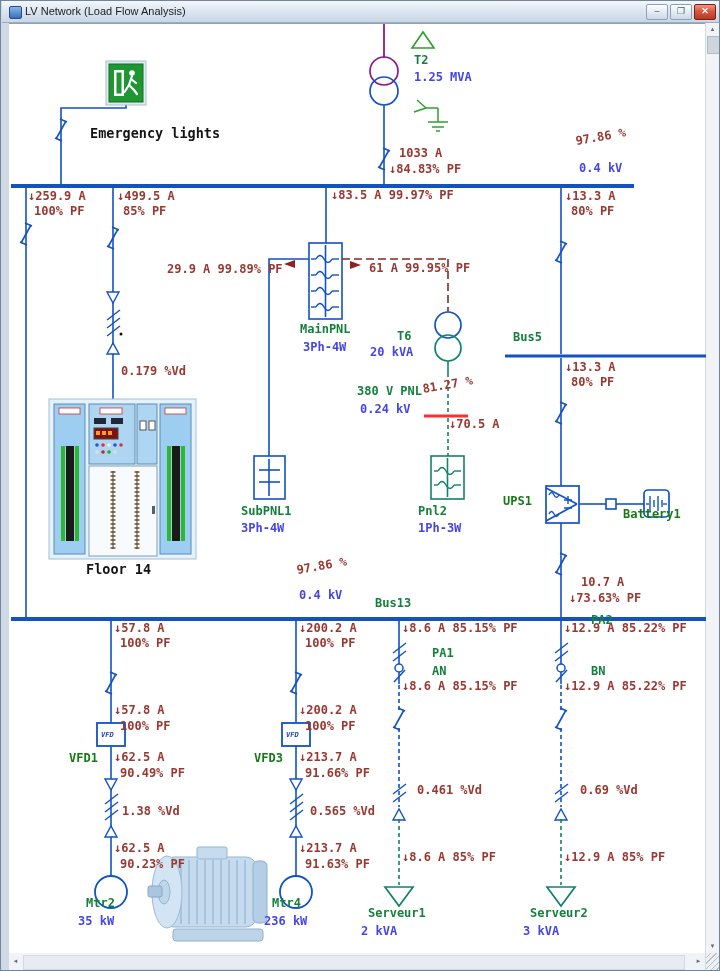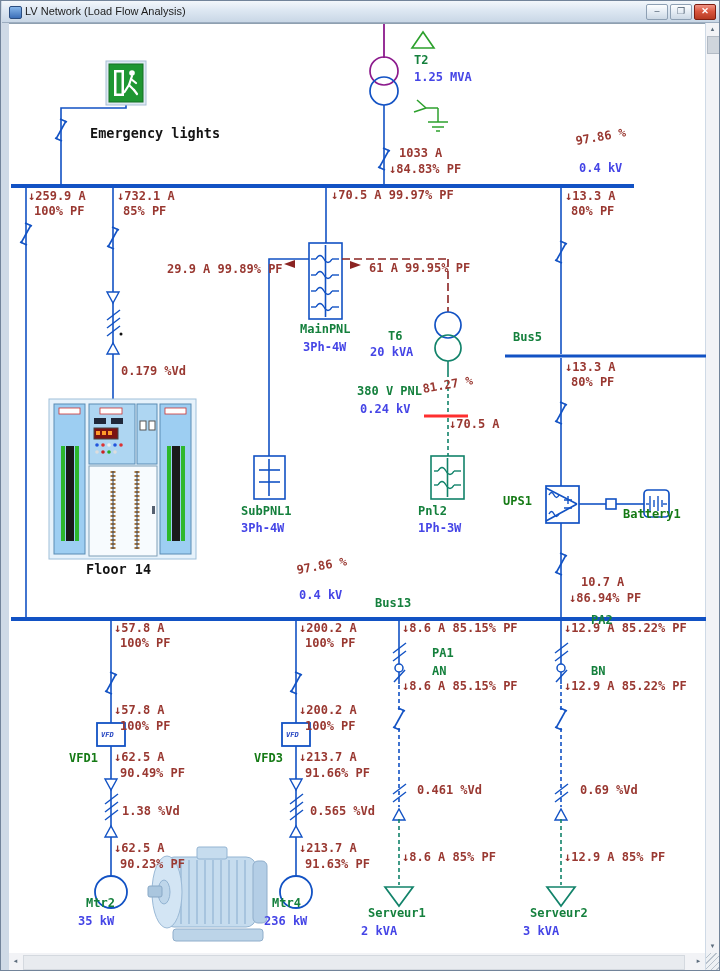--- a/index.html
+++ b/index.html
@@ -320,31 +320,31 @@
     <div class="lbl id" style="left:413px;top:53px">T2</div>
     <div class="lbl val" style="left:413px;top:70px">1.25 MVA</div>
     <div class="lbl res" style="left:398px;top:146px">1033 A</div>
     <div class="lbl res" style="left:388px;top:162px">↓84.83% PF</div>
     <div class="lbl res rot" style="left:576px;top:134px">97.86 %</div>
     <div class="lbl val" style="left:578px;top:161px">0.4 kV</div>
     <div class="lbl blk" style="left:89px;top:126px">Emergency lights</div>
 
     <div class="lbl res" style="left:27px;top:189px">↓259.9 A</div>
     <div class="lbl res" style="left:33px;top:204px">100% PF</div>
-    <div class="lbl res" style="left:116px;top:189px">↓732.1 A</div>
+    <div class="lbl res" style="left:116px;top:189px">↓499.5 A</div>
     <div class="lbl res" style="left:122px;top:204px">85% PF</div>
-    <div class="lbl res" style="left:330px;top:188px">↓70.5 A 99.97% PF</div>
+    <div class="lbl res" style="left:330px;top:188px">↓83.5 A 99.97% PF</div>
     <div class="lbl res" style="left:564px;top:189px">↓13.3 A</div>
     <div class="lbl res" style="left:570px;top:204px">80% PF</div>
 
     <div class="lbl res" style="left:166px;top:262px">29.9 A 99.89% PF</div>
     <div class="lbl res" style="left:368px;top:261px">61 A 99.95% PF</div>
     <div class="lbl id" style="left:299px;top:322px">MainPNL</div>
     <div class="lbl val" style="left:302px;top:340px">3Ph-4W</div>
-    <div class="lbl id" style="left:387px;top:329px">T6</div>
+    <div class="lbl id" style="left:396px;top:329px">T6</div>
     <div class="lbl val" style="left:369px;top:345px">20 kVA</div>
     <div class="lbl res" style="left:120px;top:364px">0.179 %Vd</div>
 
     <div class="lbl id" style="left:356px;top:384px">380 V PNL</div>
     <div class="lbl val" style="left:359px;top:402px">0.24 kV</div>
     <div class="lbl res rot" style="left:423px;top:382px">81.27 %</div>
     <div class="lbl res" style="left:448px;top:417px">↓70.5 A</div>
 
     <div class="lbl id" style="left:512px;top:330px">Bus5</div>
     <div class="lbl res" style="left:564px;top:360px">↓13.3 A</div>
@@ -352,21 +352,21 @@
 
     <div class="lbl id" style="left:240px;top:504px">SubPNL1</div>
     <div class="lbl val" style="left:240px;top:521px">3Ph-4W</div>
     <div class="lbl id" style="left:417px;top:504px">Pnl2</div>
     <div class="lbl val" style="left:417px;top:521px">1Ph-3W</div>
 
     <div class="lbl grn" style="left:502px;top:494px">UPS1</div>
     <div class="lbl grn" style="left:622px;top:507px">Battery1</div>
     <div class="lbl blk" style="left:85px;top:562px">Floor 14</div>
     <div class="lbl res" style="left:580px;top:575px">10.7 A</div>
-    <div class="lbl res" style="left:568px;top:591px">↓86.94% PF</div>
+    <div class="lbl res" style="left:568px;top:591px">↓73.63% PF</div>
 
     <div class="lbl res rot" style="left:297px;top:563px">97.86 %</div>
     <div class="lbl val" style="left:298px;top:588px">0.4 kV</div>
     <div class="lbl id" style="left:374px;top:596px">Bus13</div>
 
     <div class="lbl res" style="left:113px;top:621px">↓57.8 A</div>
     <div class="lbl res" style="left:119px;top:636px">100% PF</div>
     <div class="lbl res" style="left:113px;top:703px">↓57.8 A</div>
     <div class="lbl res" style="left:119px;top:719px">100% PF</div>
     <div class="lbl grn" style="left:68px;top:751px">VFD1</div>

